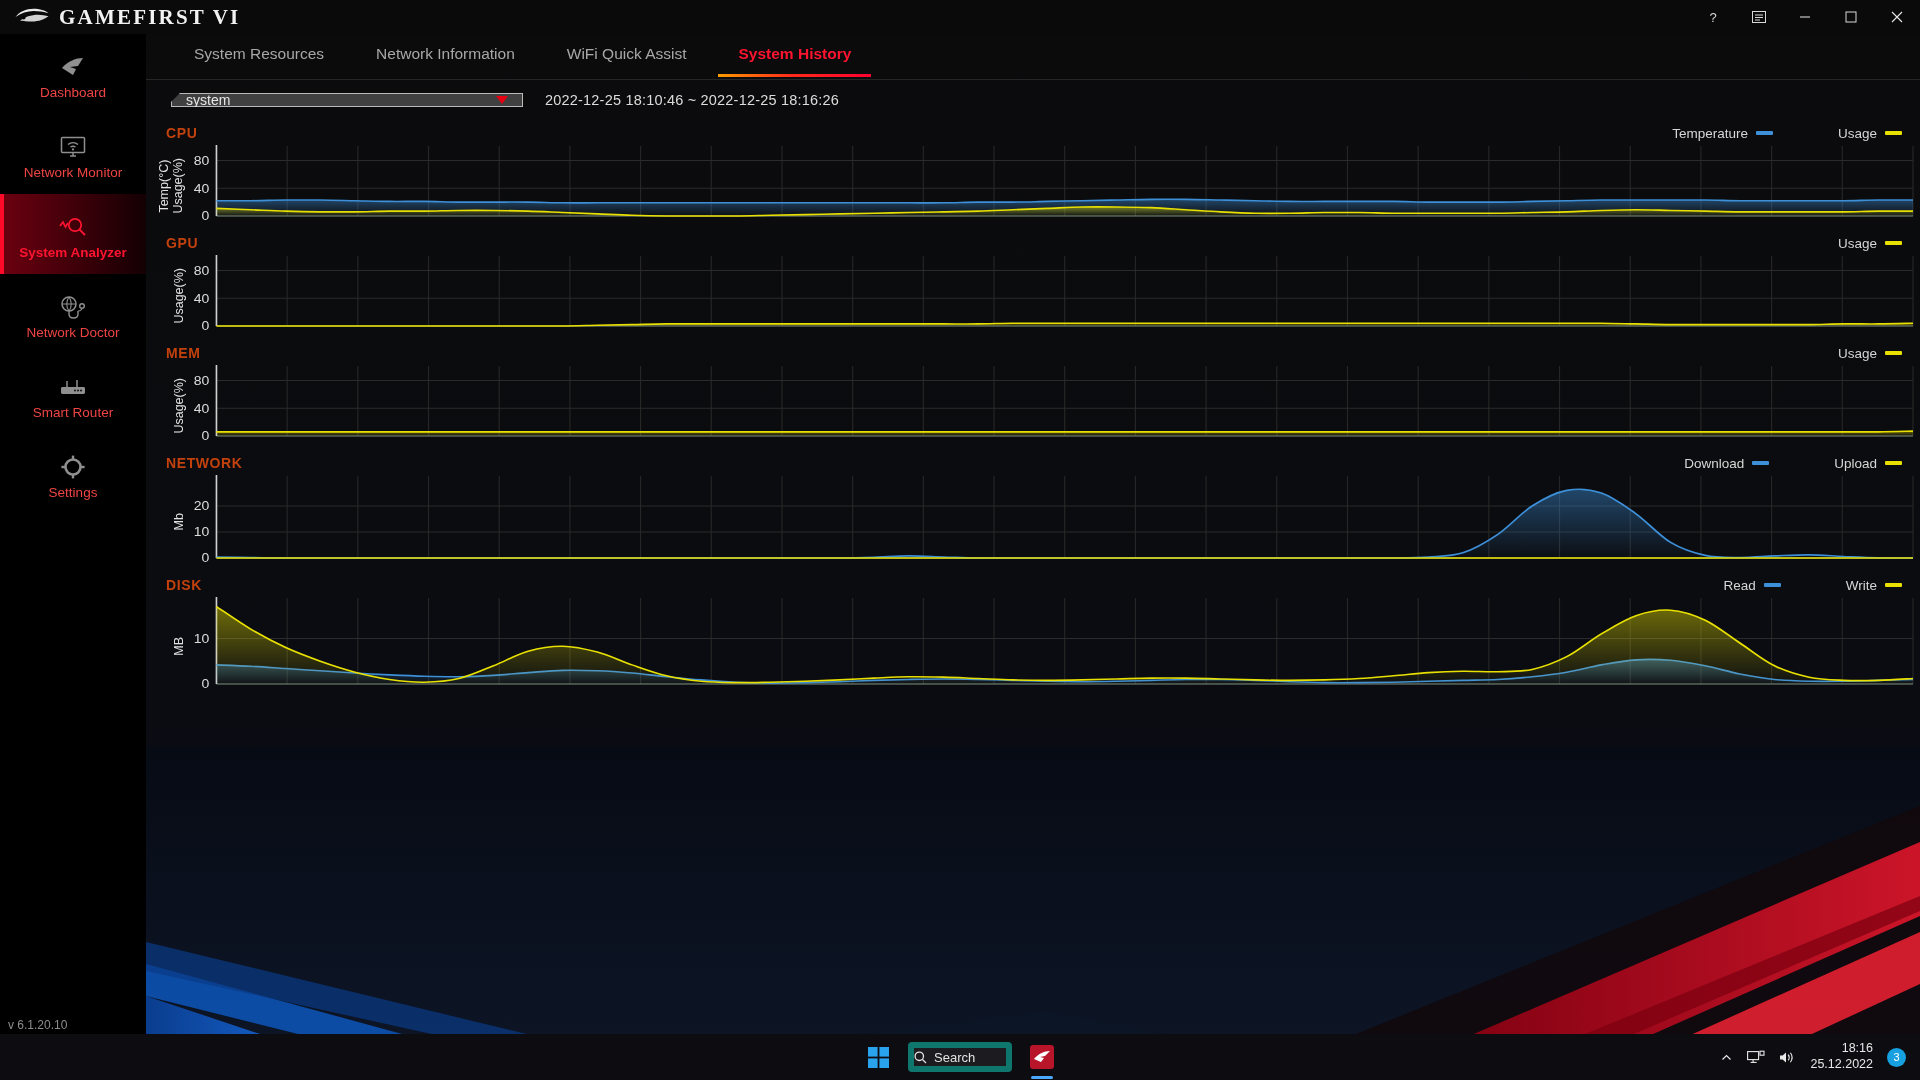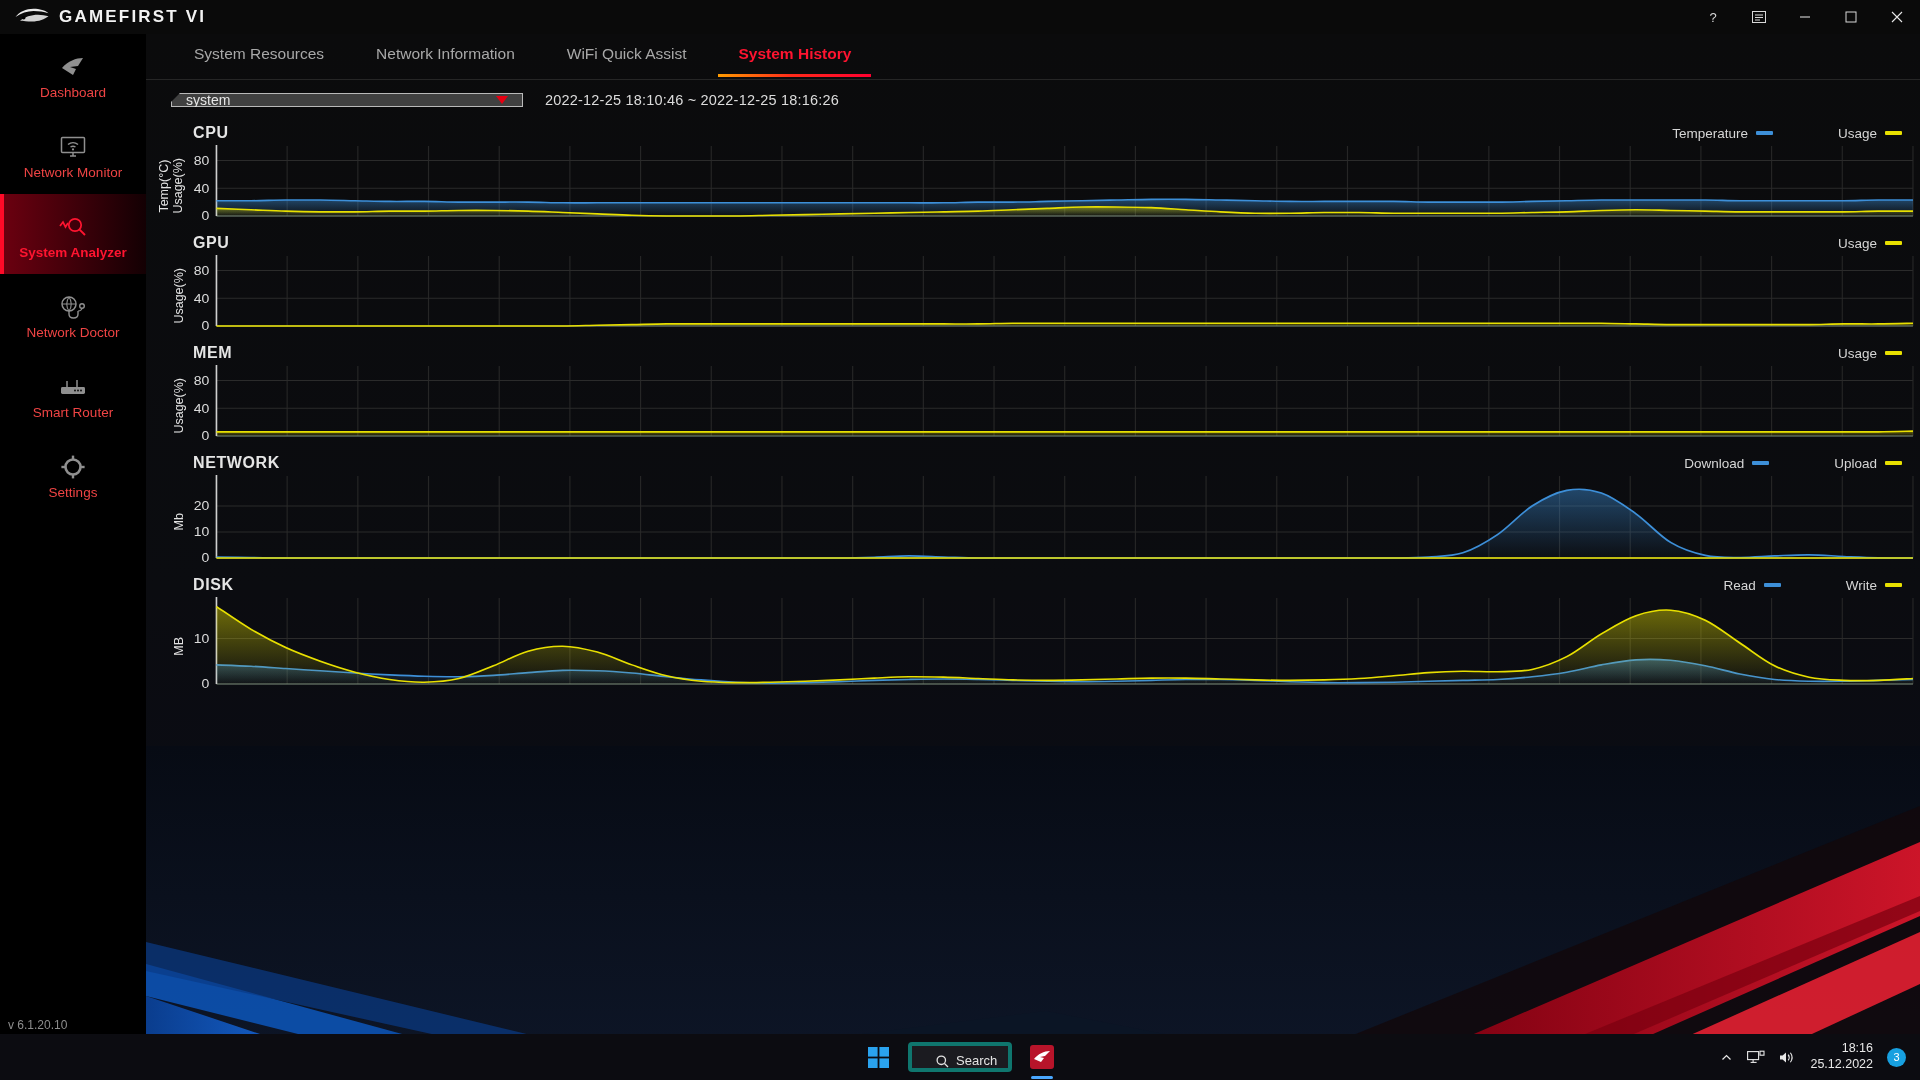--- a/index.html
+++ b/index.html
@@ -12,22 +12,22 @@
   .app { position: relative; width: 1920px; height: 1080px; background: #050505; }
 
   
   .titlebar {
     position: absolute; top: 0; left: 0; width: 1920px; height: 34px;
     background: #0a0a0a; display: flex; align-items: center;
   }
   .logo-wrap { display: flex; align-items: center; gap: 9px; padding-left: 14px; }
   .rog-mark { width: 36px; height: 20px; }
   .app-title {
-    color: #f2f2f2; font-size: 17px; letter-spacing: 2.2px;
-    font-weight: 700; font-family: Liberation Sans, sans-serif;
+    color: #f2f2f2; font-size: 21px; letter-spacing: 2.2px;
+    font-weight: 700; font-family: Liberation Serif, serif;
   }
   .win-ctrls { margin-left: auto; display: flex; align-items: center; height: 34px; }
   .win-btn {
     width: 46px; height: 34px; display: flex; align-items: center; justify-content: center;
     color: #d8d8d8; font-size: 13px;
   }
   .win-btn svg { display: block; }
 
   
   .sidebar {
@@ -100,21 +100,21 @@
   }
   .range { color: #dcdcdc; font-size: 14.5px; letter-spacing: .2px; }
 
   
   .charts { position: relative; margin-top: 14px; }
   .chart-block { position: relative; margin-bottom: 4px; }
   .chart-head {
     position: relative; height: 22px; padding: 0 18px 0 20px;
     display: flex; align-items: center;
   }
-  .chart-title { color: #e5e5e5; font-size: 16px; font-weight: 700; letter-spacing: .6px; margin-left: 27px; }
+  .chart-title { color: #c2410c; font-size: 14px; font-weight: 700; letter-spacing: .6px; }
   .legend { margin-left: auto; display: flex; align-items: center; gap: 34px; }
   .legend-item { display: flex; align-items: center; gap: 8px; color: #d6d6d6; font-size: 13.5px; margin-left: 31px; }
   .legend-swatch { width: 17px; height: 4px; border-radius: 1px; display: block; }
   .plot-row { display: flex; align-items: stretch; }
   .y-axis-title {
     width: 40px; display: flex; align-items: center; justify-content: flex-end;
     color: #e2e2e2; font-size: 12.5px;
   }
   .y-axis-title span {
     writing-mode: vertical-rl; transform: rotate(180deg); text-align: center;
@@ -130,23 +130,23 @@
   .taskbar {
     position: absolute; left: 0; bottom: 0; width: 1920px; height: 46px;
     background: #0c0c11; display: flex; align-items: center;
   }
   .tb-center {
     position: absolute; left: 50%; transform: translateX(-50%);
     display: flex; align-items: center; gap: 10px;
   }
   .tb-start { width: 40px; height: 36px; display: flex; align-items: center; justify-content: center; }
   .tb-search {
-    width: 104px; height: 30px; background: #1b1b20; border: 4px solid #0f766e;
-    border-radius: 4px; display: flex; align-items: flex-end; gap: 7px;
-    padding-left: 24px; color: #e3e3e3; font-size: 13px;
+    width: 104px; height: 30px; background: #1b1b20; border: 6px solid #0f766e;
+    border-radius: 4px; display: flex; align-items: center; gap: 7px;
+    padding-left: 0; color: #e3e3e3; font-size: 13px;
   }
   .tb-app {
     width: 40px; height: 36px; display: flex; align-items: center; justify-content: center;
     position: relative;
   }
   .tb-app::after {
     content: ""; position: absolute; bottom: -4px; left: 9px; width: 22px; height: 3px;
     background: #4aa8ff; border-radius: 2px;
   }
   .tb-right {

